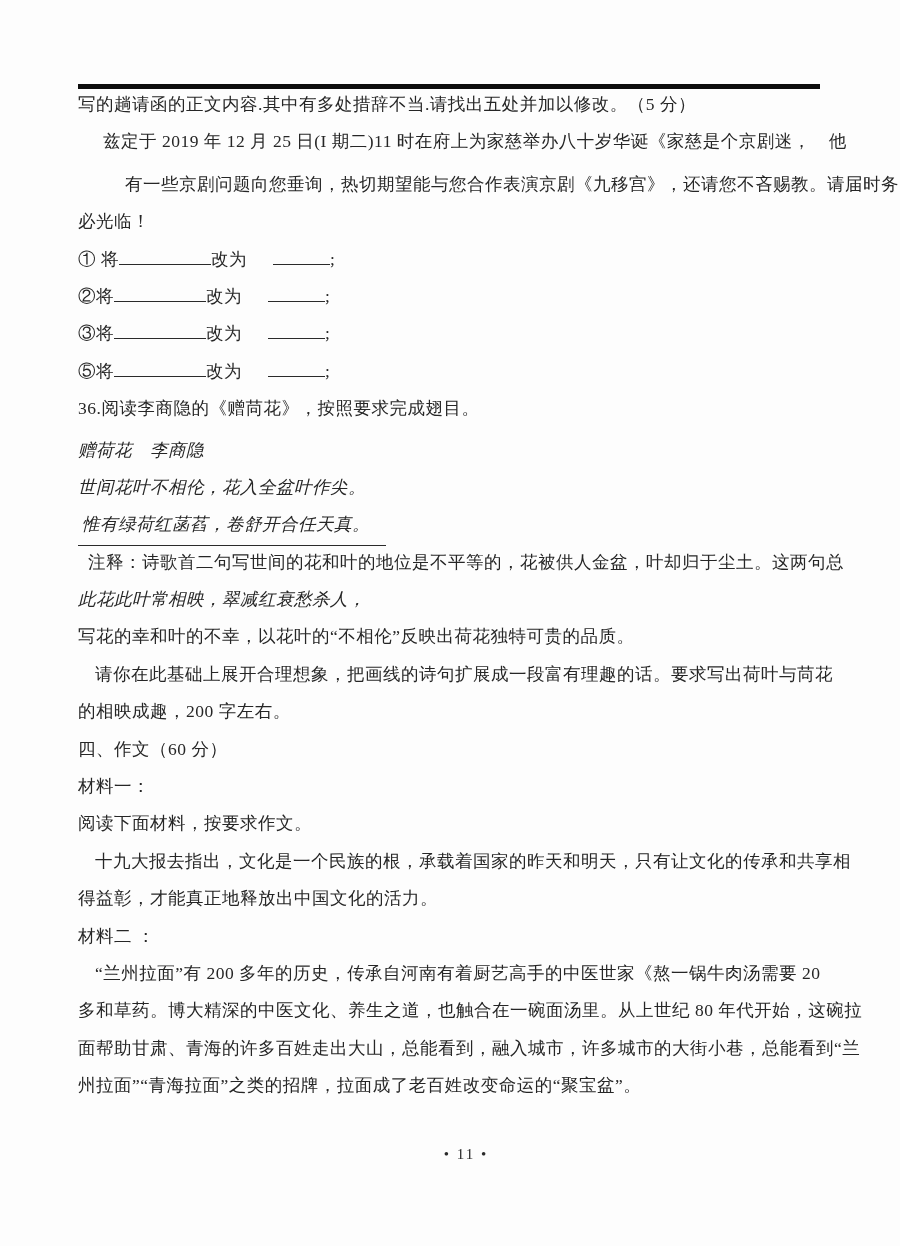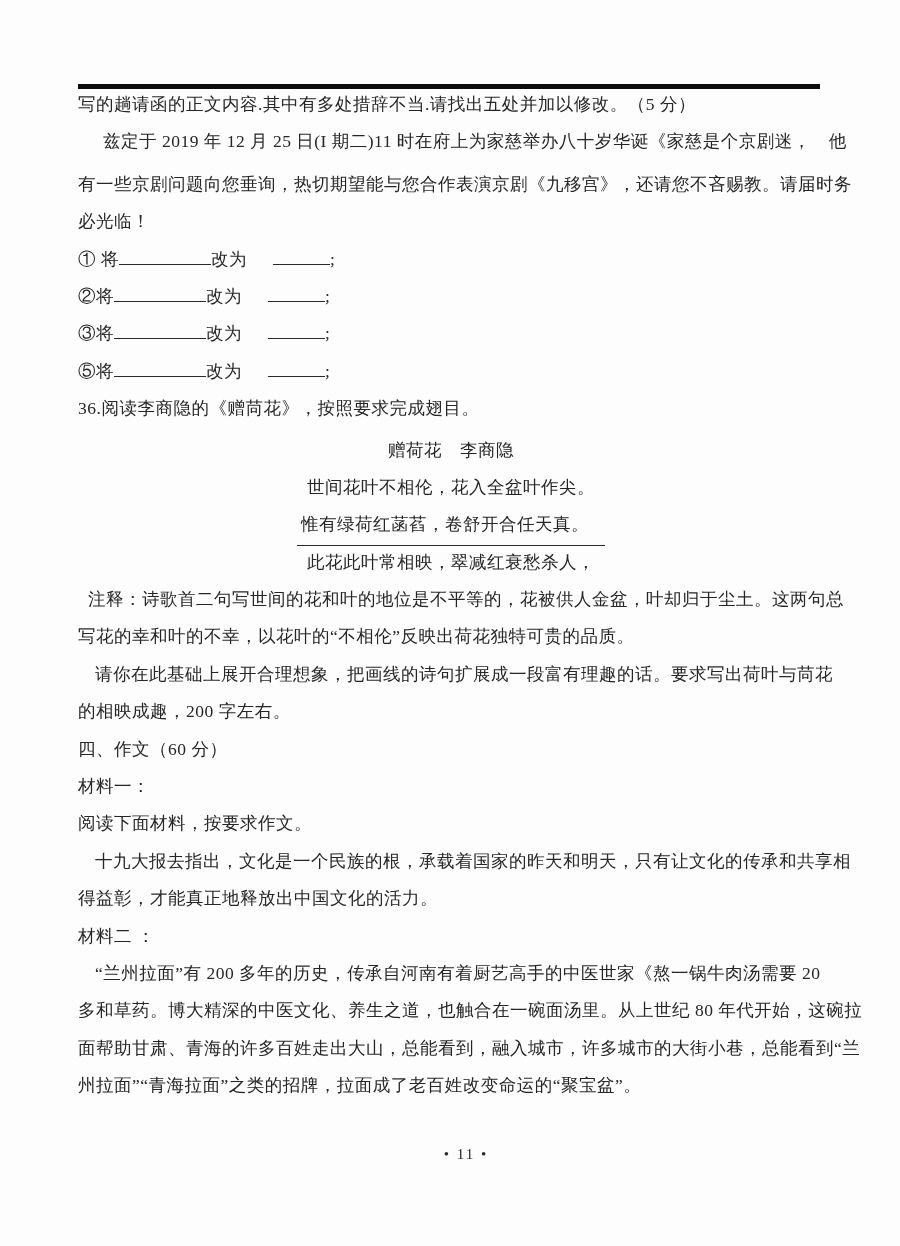--- a/index.html
+++ b/index.html
@@ -18,23 +18,23 @@
   .content{
     position:absolute;left:78px;top:86px;width:746px;
     font-size:17.5px;line-height:37.4px;
     letter-spacing:0.5px;
   }
   .ln{height:37.4px;white-space:nowrap;}
   .ind-lg{text-indent:25px;}
   .ind-md{text-indent:17px;}
   .ind-sm{text-indent:10px;}
   .mt-9{}
-  .mt-5{margin-top:5px;}
+  .mt-5{margin-top:5px;margin-left:47px;}
   .mt-4{margin-top:4px;}
-  .center{text-align:center;}
+  .center{font-style:italic;}
   .blank{
     display:inline-block;
     border-bottom:1.5px solid #2a2a2a;
     height:17px;vertical-align:baseline;
   }
   .blank-1{width:92px;}
   .blank-2{width:57px;margin-left:26px;}
   .u-verse{
     display:inline-block;
     border-bottom:1.5px solid #2a2a2a;
@@ -73,23 +73,23 @@
       <span>⑤将</span><span class="blank blank-1"></span><span>改为</span><span class="blank blank-2"></span><span>;</span>
     </div>
 
     <div class="ln">36.阅读李商隐的《赠苘花》，按照要求完成翅目。</div>
 
     <div class="ln center mt-4">赠荷花　李商隐</div>
     <div class="ln center">世间花叶不相伦，花入全盆叶作尖。</div>
     <div class="ln center">
       <span class="u-verse">惟有绿荷红菡萏，卷舒开合任天真。</span>
     </div>
+    <div class="ln ind-sm">注释：诗歌首二句写世间的花和叶的地位是不平等的，花被供人金盆，叶却归于尘土。这两句总</div>
+
     <div class="ln center">此花此叶常相映，翠减红衰愁杀人，</div>
-
-    <div class="ln ind-sm">注释：诗歌首二句写世间的花和叶的地位是不平等的，花被供人金盆，叶却归于尘土。这两句总</div>
     <div class="ln">写花的幸和叶的不幸，以花叶的“不相伦”反映出荷花独特可贵的品质。</div>
 
     <div class="ln ind-md">请你在此基础上展开合理想象，把画线的诗句扩展成一段富有理趣的话。要求写出荷叶与苘花</div>
     <div class="ln">的相映成趣，200 字左右。</div>
 
     <div class="ln">四、作文（60 分）</div>
     <div class="ln">材料一：</div>
 
     <div class="ln">阅读下面材料，按要求作文。</div>
     <div class="ln ind-md">十九大报去指出，文化是一个民族的根，承载着国家的昨天和明天，只有让文化的传承和共享相</div>

